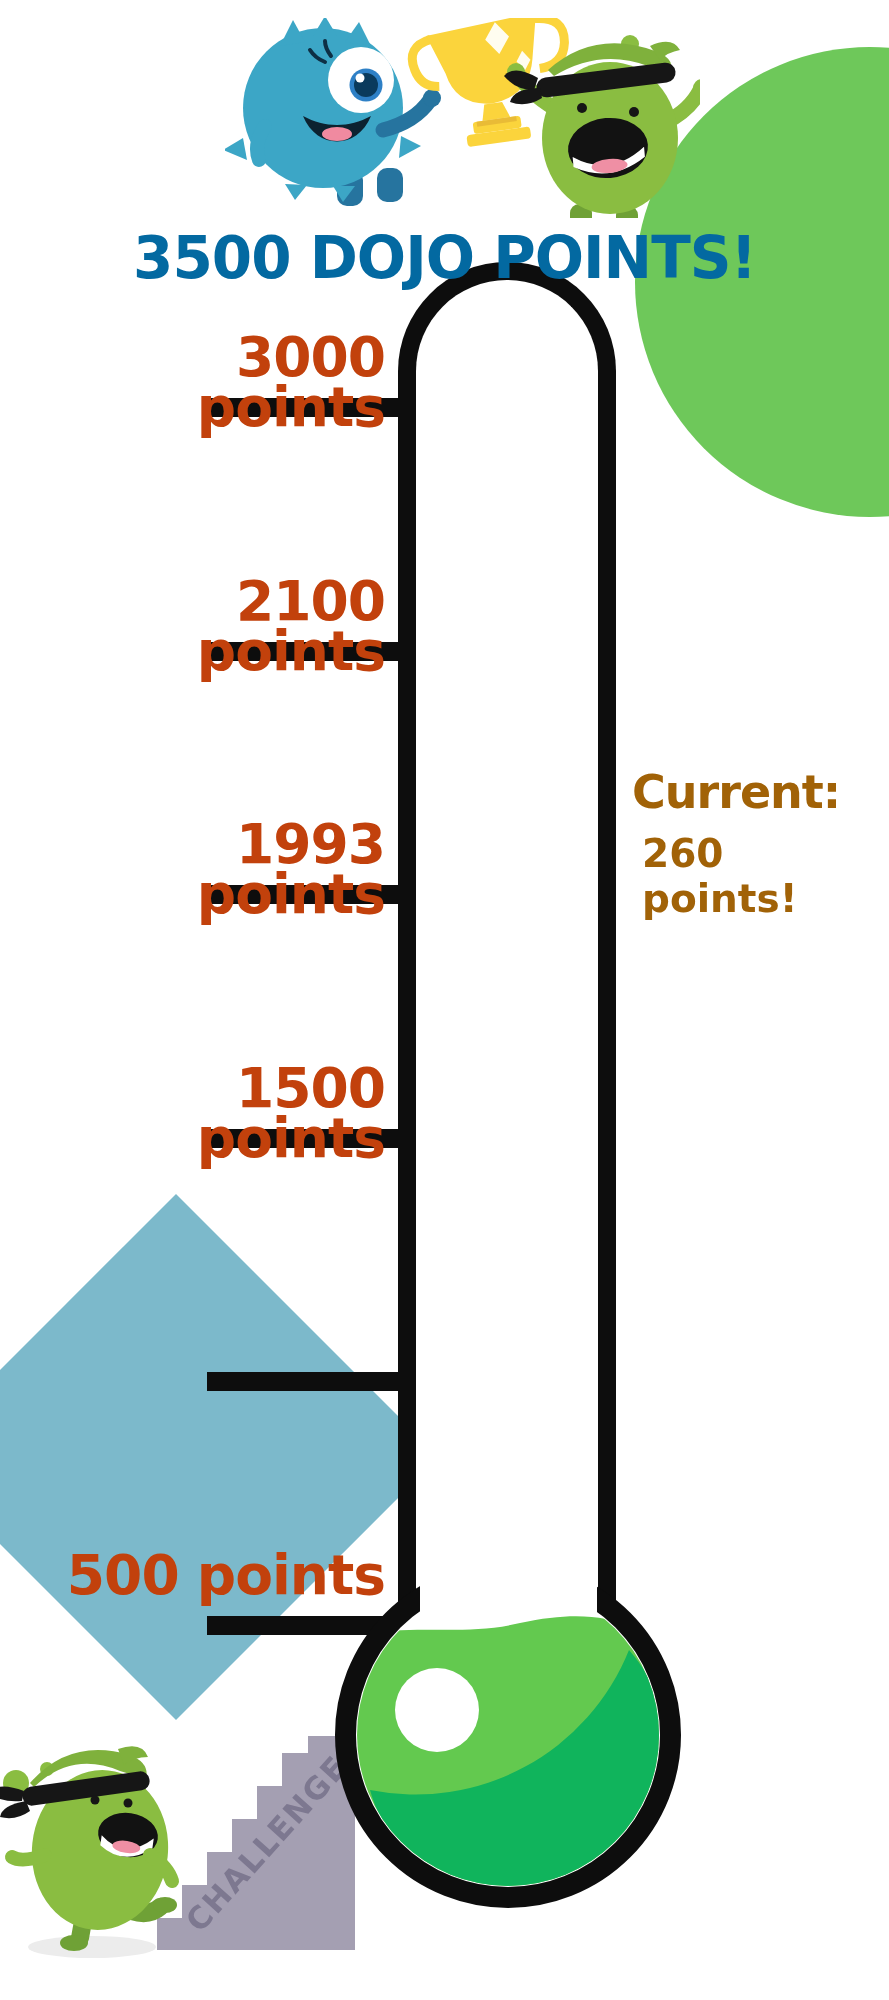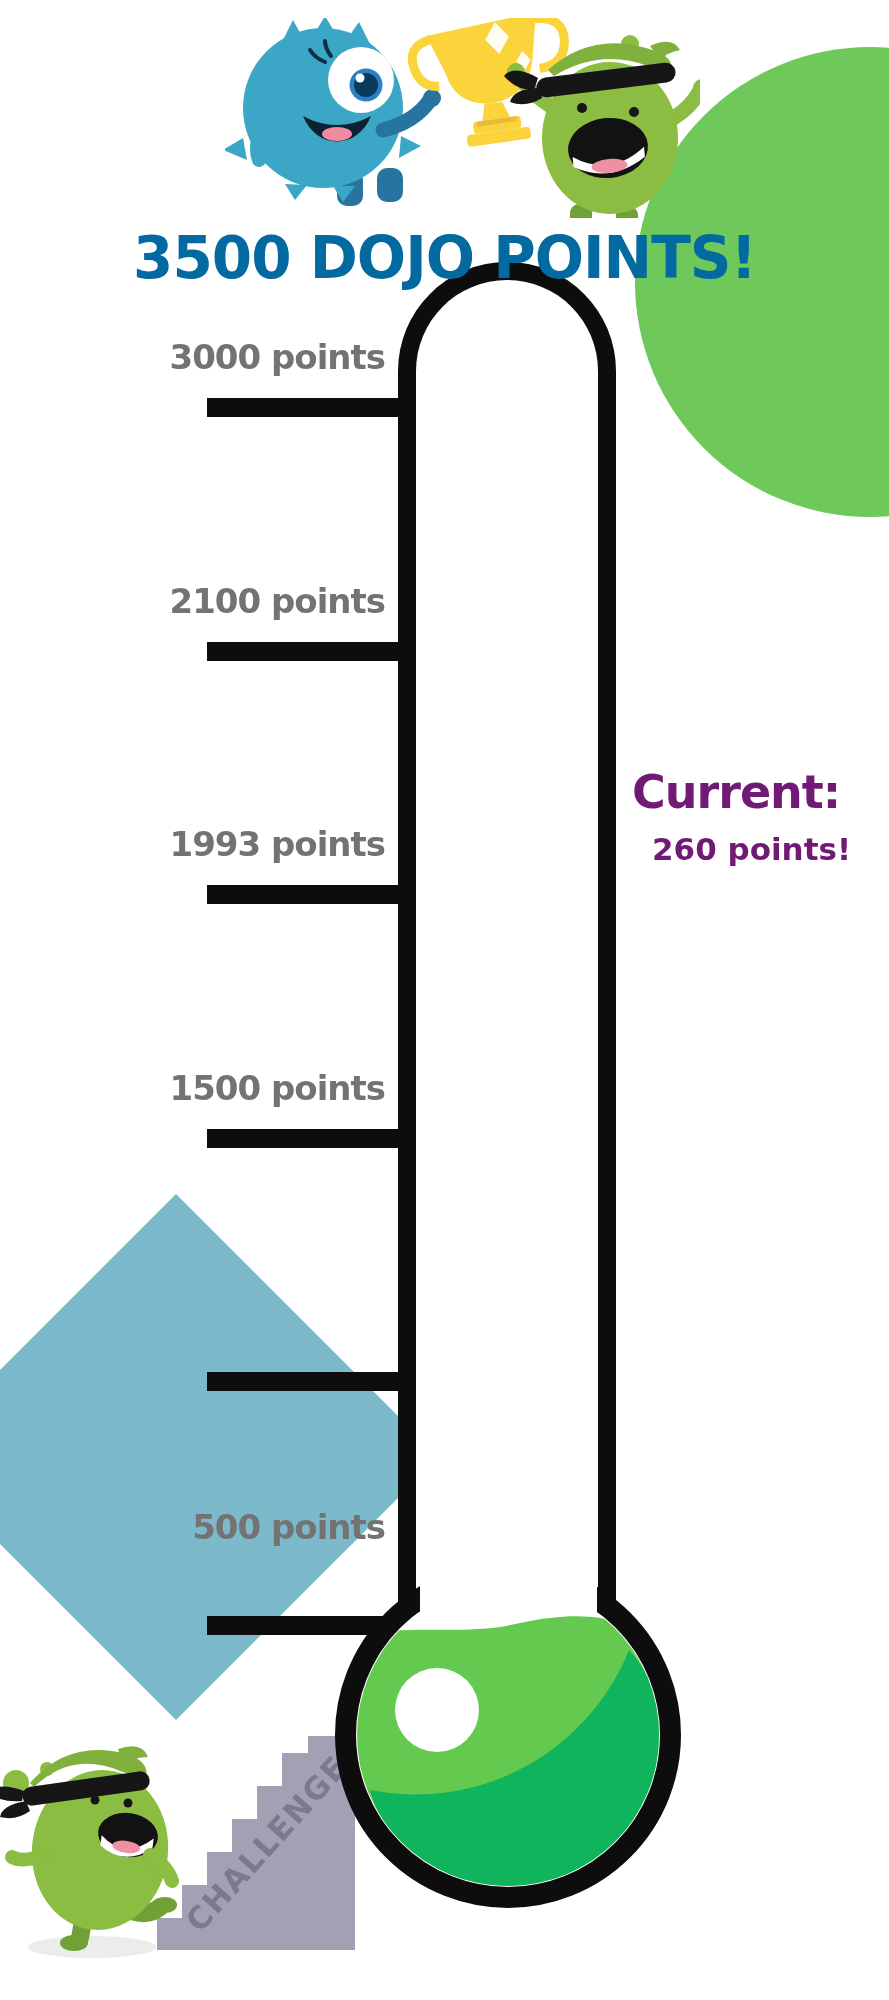--- a/index.html
+++ b/index.html
@@ -12,31 +12,31 @@
   #green-circle{left:635px;top:47px;width:470px;height:470px;border-radius:50%;
     background:#6ec85a;z-index:1;}
   #blue-diamond{left:-10px;top:1271px;width:372px;height:372px;background:#7cb9cb;
     transform:rotate(45deg);z-index:2;}
   
   #tube{left:398px;top:262px;width:218px;height:1350px;box-sizing:border-box;
     background:#fff;border:18px solid #0d0d0d;border-bottom:none;
     border-radius:109px 109px 0 0;z-index:5;}
   .tick{left:207px;width:203px;height:19px;background:#0d0d0d;z-index:6;}
   .tick-label{left:40px;width:345px;height:50px;line-height:50px;text-align:right;
-    font-size:34px;font-weight:700;color:#737373;letter-spacing:-1px;z-index:6;}
+    font-size:55px;font-weight:700;color:#c2410c;letter-spacing:-1px;z-index:6;}
   #bulb{left:335px;top:1562px;width:346px;height:346px;box-sizing:border-box;
     border-radius:50%;background:#fff;border:21px solid #0d0d0d;z-index:7;}
   #tube-bulb-connector{left:420px;top:1555px;width:177px;height:62px;background:#fff;z-index:8;}
   #liquid-svg{left:330px;top:1555px;z-index:9;}
   
   #poster-title{left:0;right:0;top:224px;text-align:center;font-size:58px;font-weight:700;
     color:#0369a1;letter-spacing:-1px;z-index:10;}
-  #current-block{left:632px;top:765px;width:250px;z-index:12;color:#701a75;}
+  #current-block{left:632px;top:765px;width:250px;z-index:12;color:#a16207;}
   #current-heading{font-size:46px;font-weight:700;letter-spacing:-1px;}
-  #current-value{font-size:31px;font-weight:700;margin-top:12px;margin-left:20px;}
+  #current-value{font-size:39px;font-weight:700;margin-top:12px;margin-left:10px;}
   
   #top-characters{left:225px;top:18px;z-index:11;}
   #stairs-svg{left:150px;top:1730px;z-index:3;}
   #bottom-monster{left:0;top:1735px;z-index:4;}
   svg{display:block;}
   text.challenge{font-family:"DejaVu Sans","Liberation Sans",sans-serif;font-weight:700;}
 </style>
 </head>
 <body>
 
@@ -81,21 +81,21 @@
   <div class="abs tick" style="top:642px"></div>
   <div class="abs tick" style="top:885px"></div>
   <div class="abs tick" style="top:1129px"></div>
   <div class="abs tick" style="top:1372px"></div>
   <div class="abs tick" style="top:1616px"></div>
 
   <div class="abs tick-label" style="top:332px">3000 points</div>
   <div class="abs tick-label" style="top:576px">2100 points</div>
   <div class="abs tick-label" style="top:819px">1993 points</div>
   <div class="abs tick-label" style="top:1063px">1500 points</div>
-  <div class="abs tick-label" style="top:1502px">500 points</div>
+  <div class="abs tick-label" style="top:1550px">500 points</div>
 
   <div class="abs" id="bulb"></div>
   <div class="abs" id="tube-bulb-connector"></div>
 
   <svg class="abs" id="liquid-svg" width="356" height="356" viewBox="0 0 356 356">
     <defs>
       <clipPath id="bulbClip">
           <circle cx="178" cy="180" r="151"></circle>
         </clipPath>
     </defs>

